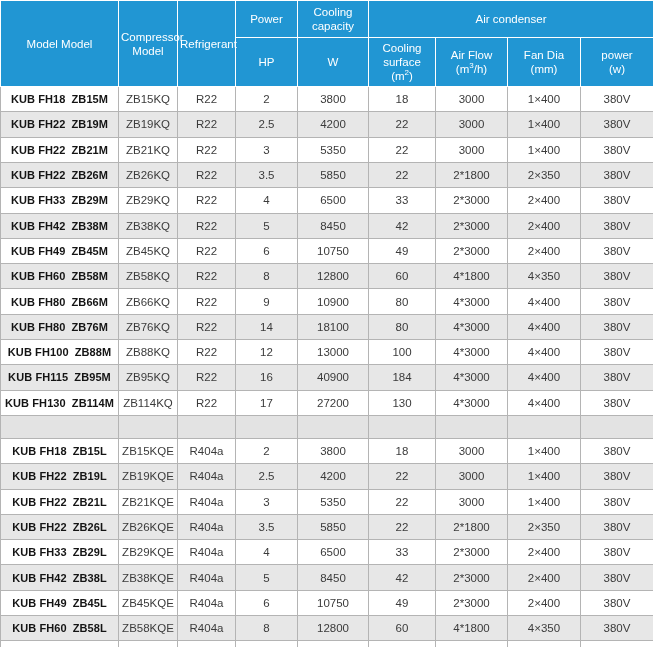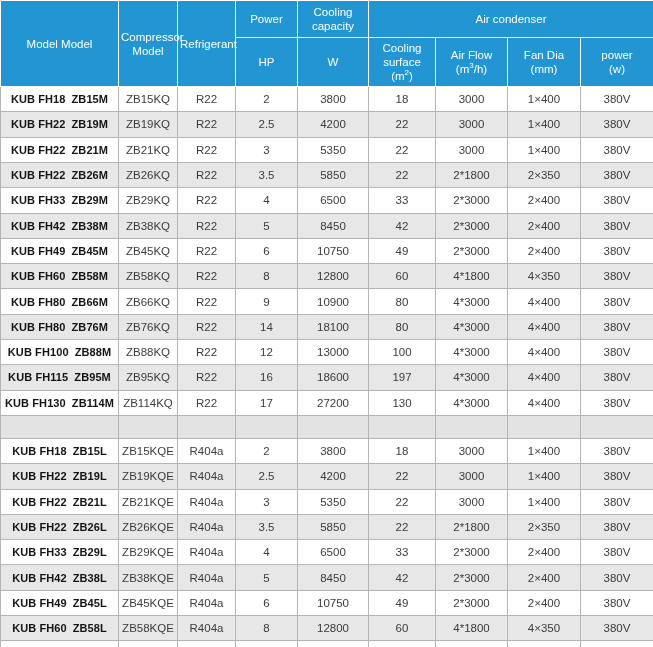--- a/index.html
+++ b/index.html
@@ -242,22 +242,22 @@
         <td>100</td>
         <td>4*3000</td>
         <td>4×400</td>
         <td>380V</td>
       </tr>
       <tr class="even">
         <td class="model"><span>KUB FH115</span><span class="gap"></span><span>ZB95M</span></td>
         <td>ZB95KQ</td>
         <td>R22</td>
         <td>16</td>
-        <td>18600</td>
-        <td>197</td>
+        <td>40900</td>
+        <td>184</td>
         <td>4*3000</td>
         <td>4×400</td>
         <td>380V</td>
       </tr>
       <tr class="odd">
         <td class="model"><span>KUB FH130</span><span class="gap"></span><span>ZB114M</span></td>
         <td>ZB114KQ</td>
         <td>R22</td>
         <td>17</td>
         <td>27200</td>

